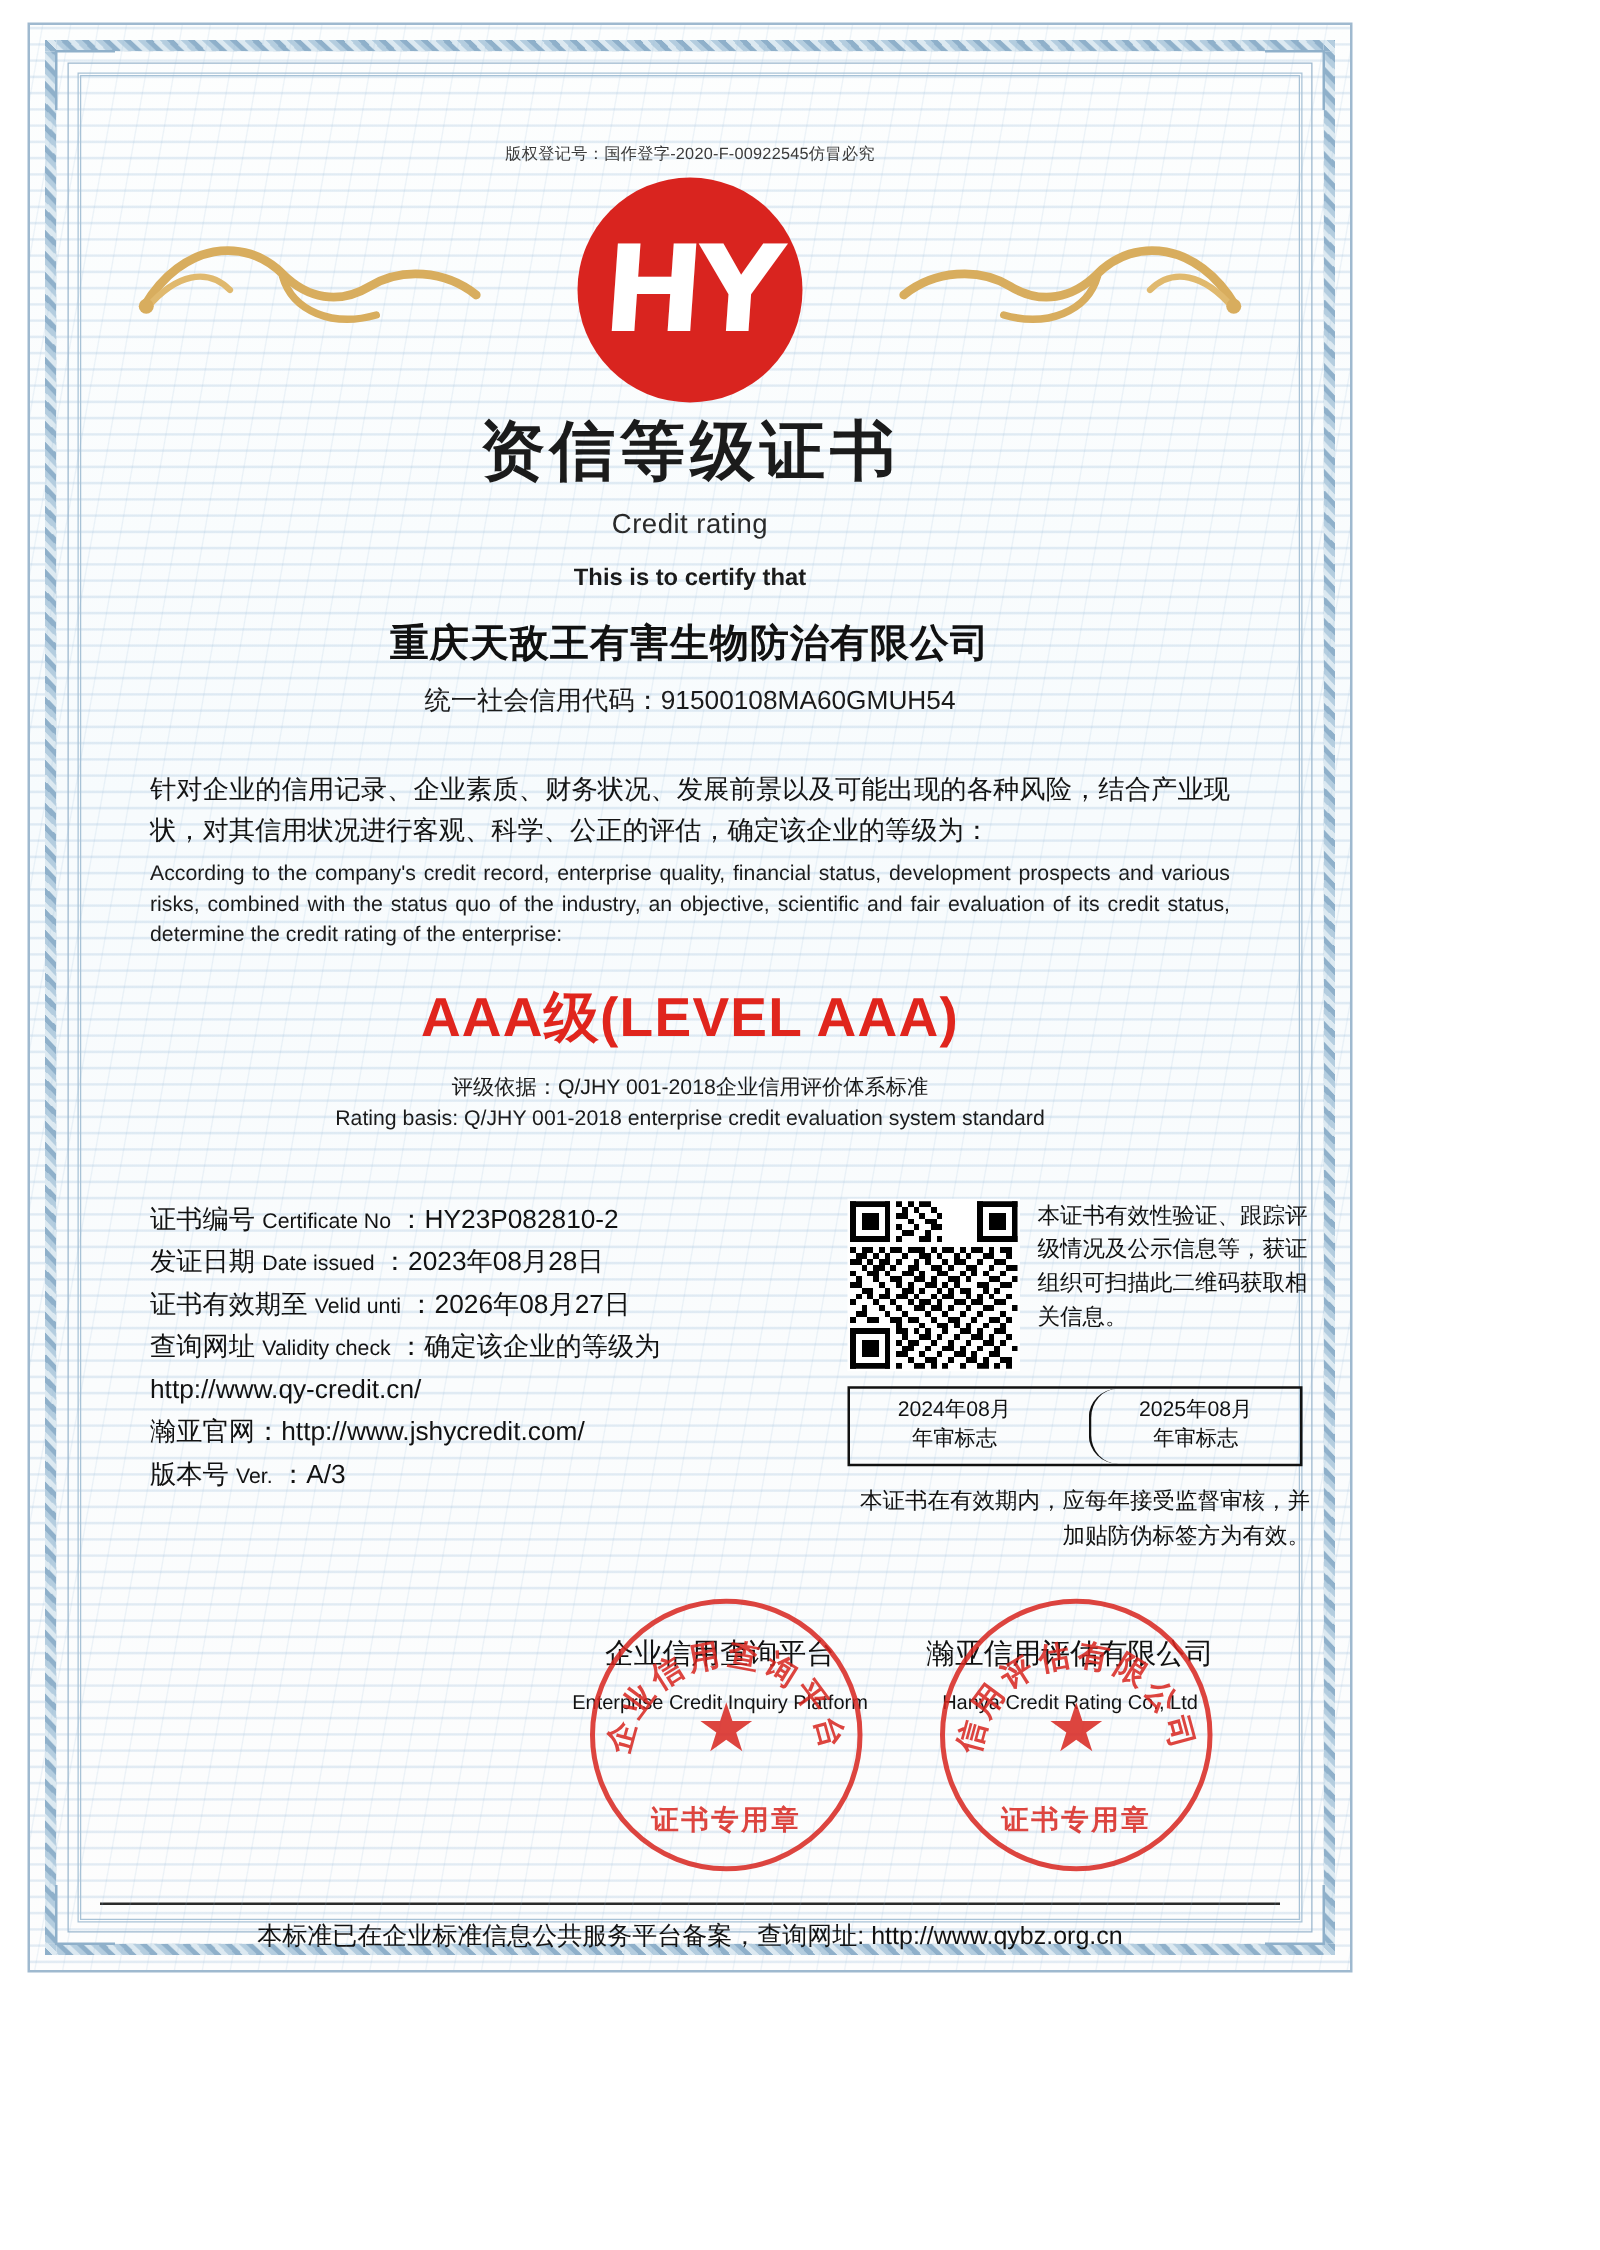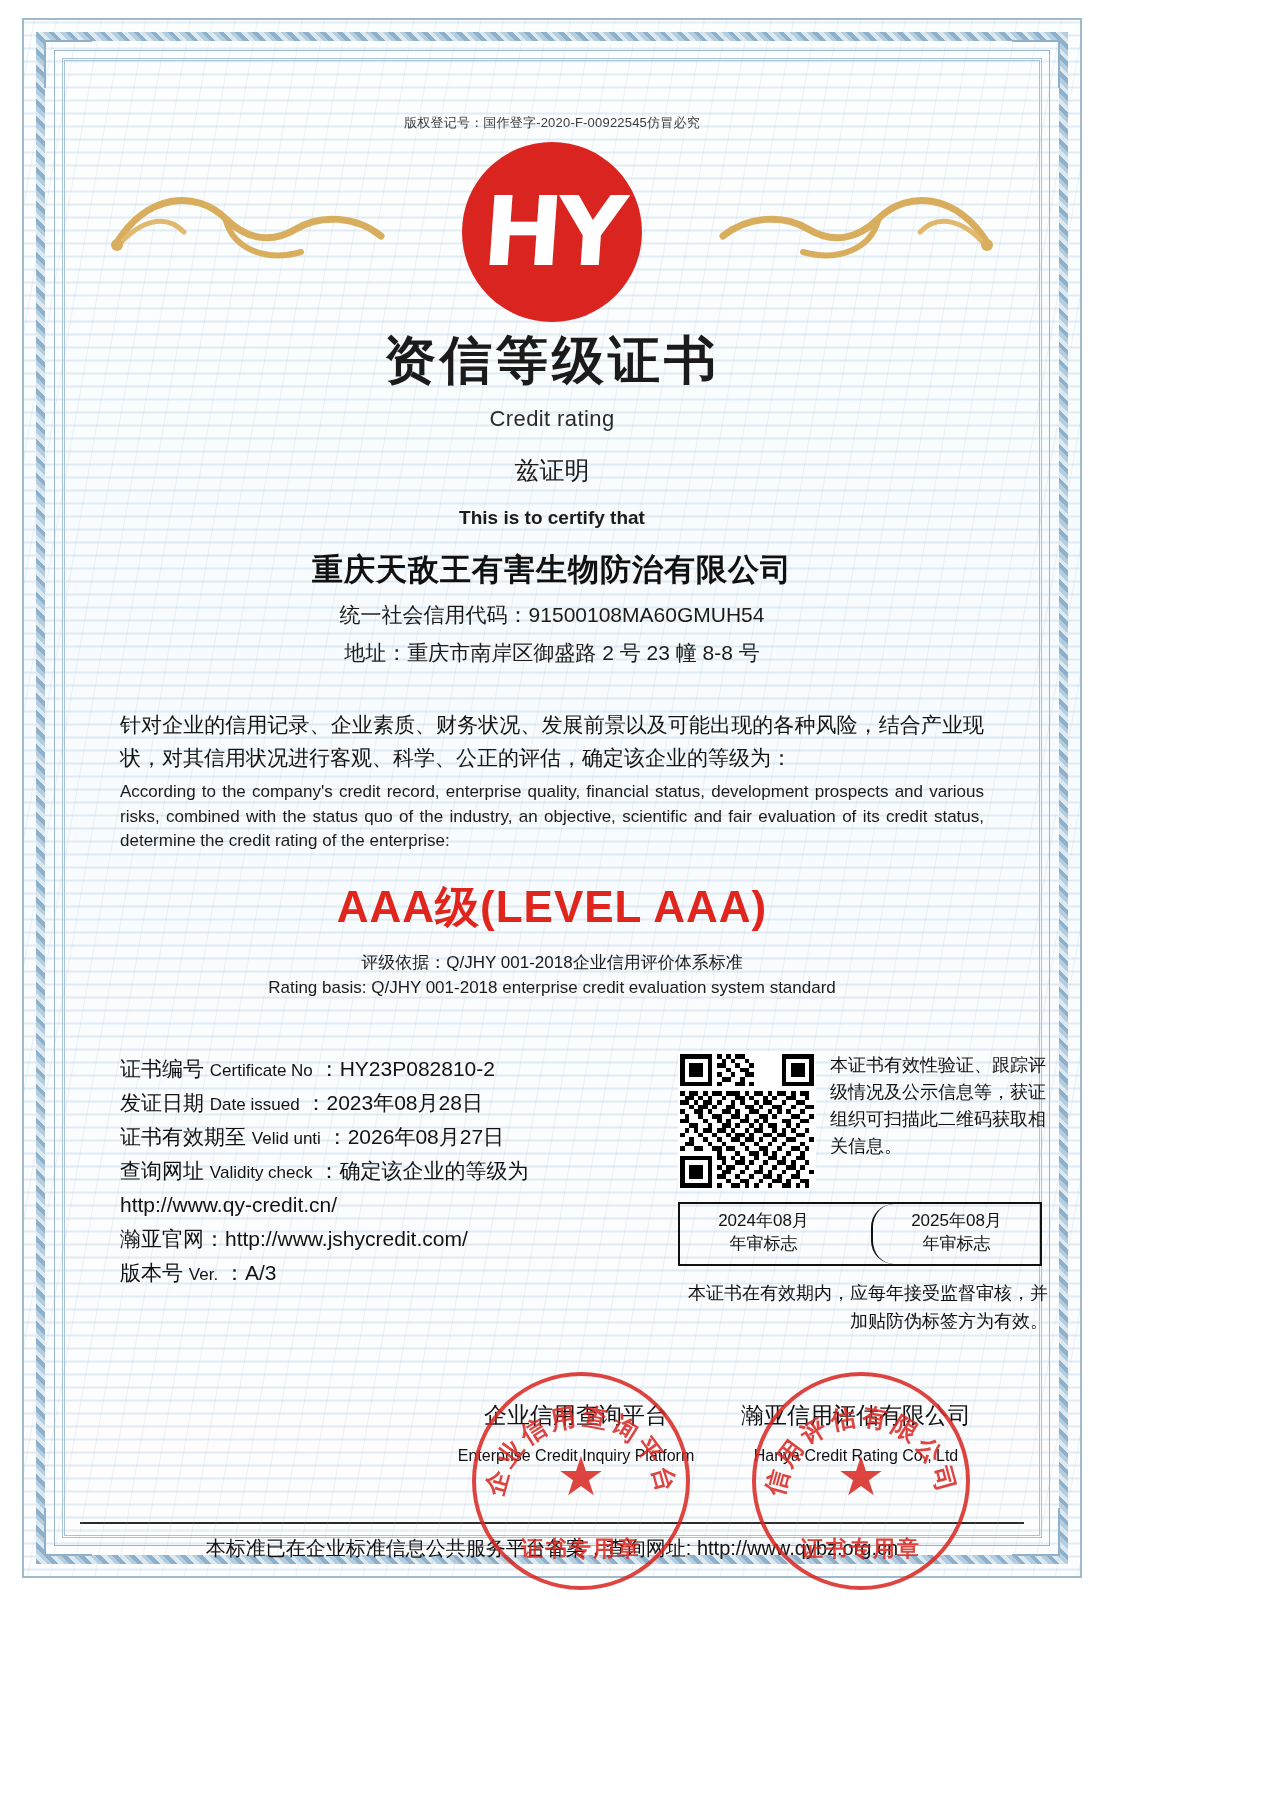--- a/index.html
+++ b/index.html
@@ -380,26 +380,24 @@
       </svg>
 
       <div class="logo-circle">
         <span class="logo-text">HY</span>
       </div>
     </div>
 
     <div class="title-cn">资信等级证书</div>
     <div class="title-en">Credit rating</div>
 
-    <div class="certify-cn">兹证明</div>
     <div class="certify-en">This is to certify that</div>
 
     <div class="company">重庆天敌王有害生物防治有限公司</div>
     <div class="credit-code">统一社会信用代码：91500108MA60GMUH54</div>
-    <div class="address">地址：重庆市南岸区御盛路 2 号 23 幢 8-8 号</div>
 
     <div class="para">
       <div class="para-cn">针对企业的信用记录、企业素质、财务状况、发展前景以及可能出现的各种风险，结合产业现状，对其信用状况进行客观、科学、公正的评估，确定该企业的等级为：</div>
       <div class="para-en">According to the company's credit record, enterprise quality, financial status, development prospects and various risks, combined with the status quo of the industry, an objective, scientific and fair evaluation of its credit status, determine the credit rating of the enterprise:</div>
     </div>
 
     <div class="level">AAA级(LEVEL AAA)</div>
     <div class="basis-cn">评级依据：Q/JHY 001-2018企业信用评价体系标准</div>
     <div class="basis-en">Rating basis: Q/JHY 001-2018 enterprise credit evaluation system standard</div>
 

